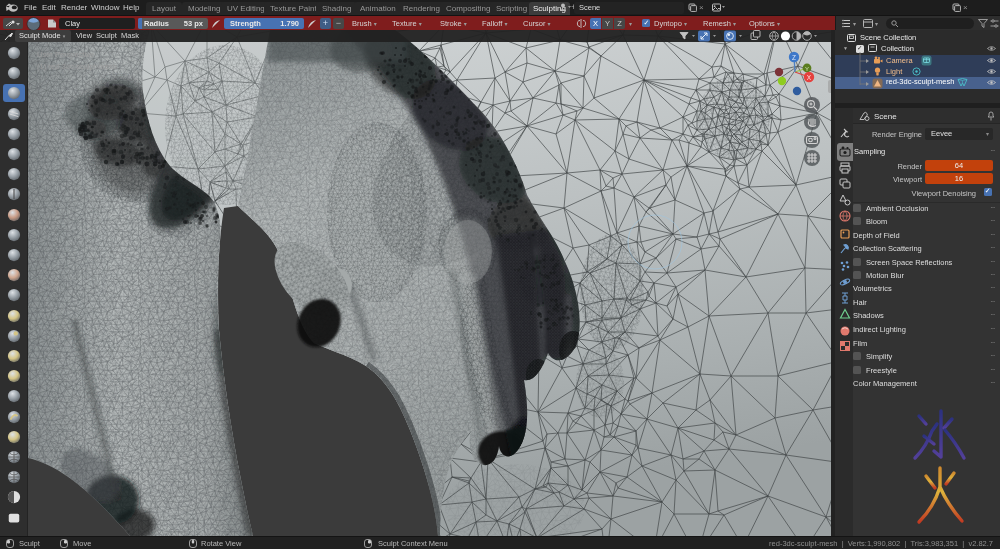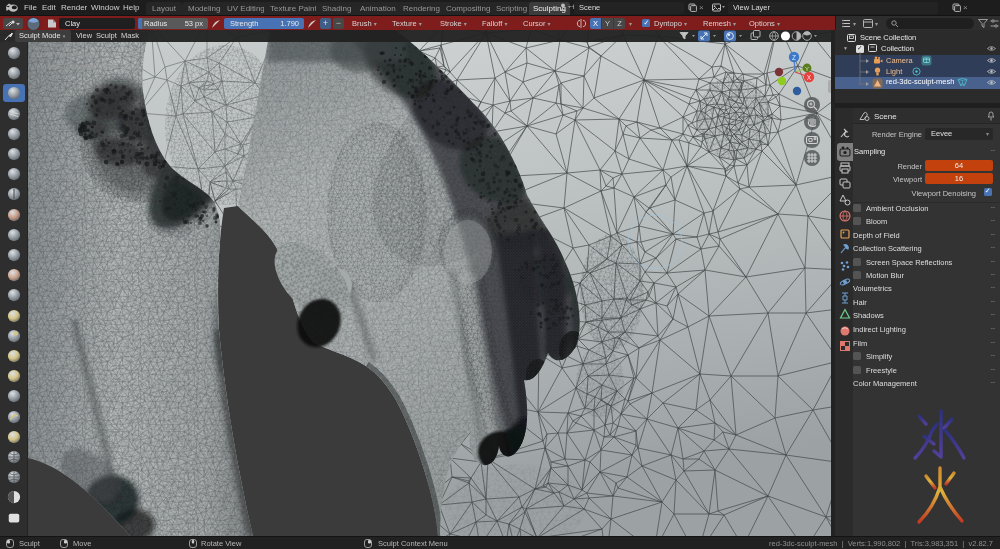--- a/index.html
+++ b/index.html
@@ -7,21 +7,21 @@
 .abs{position:absolute;}
 .bar1{left:0;top:0;width:800px;height:15px;background:#1d1d1d;}
 .bar2{left:0;top:15px;width:835px;height:15px;background:#7f1d1d;border-top:1px solid #131313;}
 .outlhead{left:835px;top:15px;width:165px;height:15px;background:#2e2e2e;border-top:1px solid #131313;border-left:1px solid #1a1a1a;}
 .vphead{left:0;top:30px;width:835px;height:12px;background:rgba(33,33,33,0.95);}
 .toolbar{left:0;top:42px;width:28px;height:494px;background:#2e2e2e;border-right:1px solid #232323;}
 .statusbar{left:0;top:536px;width:1000px;height:13px;background:#212121;border-top:1px solid #141414;}
 .menu{color:#d0d0d0;font-size:8px;}
 .tab{position:absolute;top:2px;height:13px;line-height:13px;color:#989898;font-size:8px;padding:0 6px;border-radius:3px 3px 0 0;background:#262626;}
 .tab.active{background:#3c3c3c;color:#efefef;}
-.btn{position:absolute;background:#585858;border-radius:2px;height:11px;line-height:11px;font-size:7.5px;color:#e8e8e8;}
+.btn{position:absolute;background:#585858;border-radius:2px;height:11px;line-height:11px;font-size:7.5px;color:#e8e8e8;font-weight:bold;}
 .drop{position:absolute;height:11px;line-height:11px;font-size:7.5px;color:#d5d5d5;}
 .rlbl{position:absolute;font-size:7.5px;color:#c5c5c5;text-align:right;white-space:nowrap;}
 .val{position:absolute;background:#c2410c;border-radius:2px;height:11px;line-height:11px;font-size:7.5px;color:#eee;text-align:center;}
 .panelrow{position:absolute;font-size:7.5px;color:#d8d8d8;white-space:nowrap;}
 .arrow{color:#9a9a9a;font-size:6px;}
 .chk{position:absolute;width:8px;height:8px;background:#545454;border-radius:1.5px;}
 .chk.on{background:#4772b3;}
 .dots{position:absolute;color:#777;font-size:7px;}
 .eye{position:absolute;width:9px;height:9px;}
 svg{display:block;}
@@ -923,21 +923,20 @@
       <rect x="1" y="1" width="6" height="6" rx="1" fill="none" stroke="#b5b5b5"></rect>
       <rect x="2.6" y="2.6" width="6" height="6" rx="1" fill="#2a2a2a" stroke="#b5b5b5"></rect>
     </svg>
  <span class="abs" style="left:699px;top:3px;color:#909090;font-size:8px">×</span>
  <svg class="abs" style="left:712px;top:3px" width="14" height="9" viewBox="0 0 14 9">
       <rect x="0.5" y="1" width="8" height="7" rx="1" fill="none" stroke="#bbb"></rect>
       <circle cx="2.6" cy="3.2" r="0.9" fill="#bbb"></circle>
       <path d="M1,7 l2.5-2.5 l2,2 l1.5-1.5 l1.5,2" stroke="#bbb" fill="none"></path>
       <path d="M10,3 l3,0 l-1.5,2 z" fill="#999"></path>
     </svg>
- <span class="abs" style="left:728px;top:1.5px;width:210px;height:12px;background:#232323;border-radius:2px;color:#ddd;font-size:7.5px;line-height:12px;padding-left:5px">View Layer</span>
  <svg class="abs" style="left:952px;top:3px" width="9" height="9" viewBox="0 0 9 9">
       <rect x="1" y="1" width="6" height="6" rx="1" fill="none" stroke="#b5b5b5"></rect>
       <rect x="2.6" y="2.6" width="6" height="6" rx="1" fill="#2a2a2a" stroke="#b5b5b5"></rect>
     </svg>
  <span class="abs" style="left:963px;top:3px;color:#909090;font-size:8px">×</span>
 </div>
 
 <div class="abs bar2">
  <span class="btn" style="left:3px;top:2px;width:20px;background:#474747"></span>
  <svg class="abs" style="left:5px;top:4px" width="16" height="8" viewBox="0 0 16 8">

